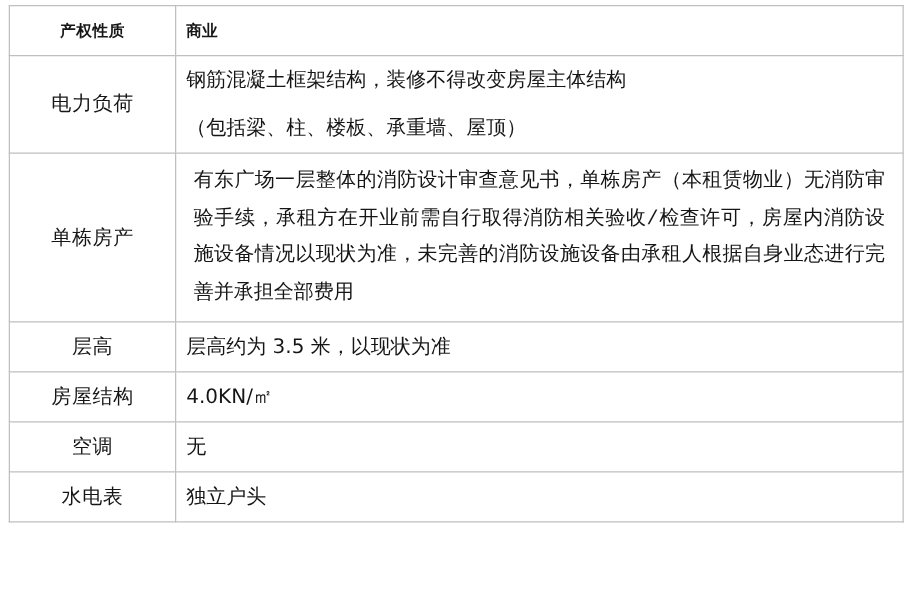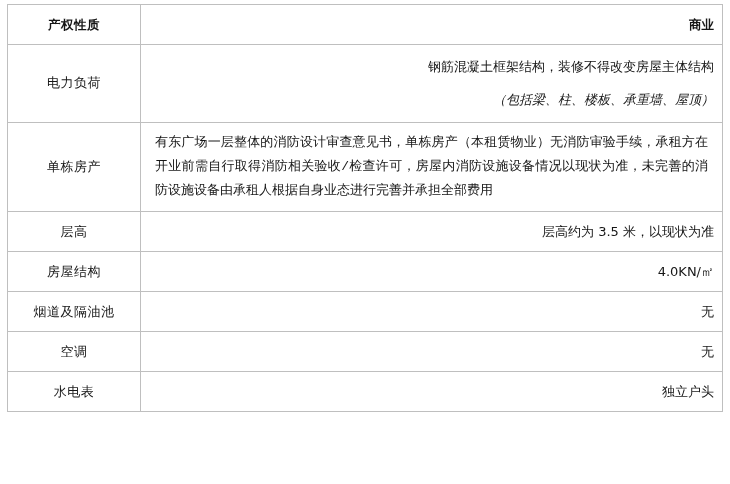--- a/index.html
+++ b/index.html
@@ -21,49 +21,48 @@
     padding: 4px 7px 16px 7px;
   }
   table.spec {
     width: 716px;
     border-collapse: collapse;
     table-layout: fixed;
     border: 1px solid #bfbfbf;
   }
   table.spec td {
     border: 1px solid #bfbfbf;
-    font-size: 13px;
+    font-size: 16px;
     line-height: 1.55;
     color: #161616;
     padding: 6px 8px;
     vertical-align: middle;
   }
   td.label {
     width: 133px;
     text-align: center;
     letter-spacing: 0.5px;
   }
   td.value {
-    text-align: right;
+    text-align: left;
   }
   td.value.left {
     text-align: left;
     padding: 8px 14px 8px 14px;
     line-height: 1.85;
     text-align: justify;
     font-family: Liberation Mono, monospace;
   }
   tr.header td {
     font-weight: bold;
     font-size: 12.5px;
   }
   .row-sub {
     display: block;
     margin-top: 13px;
-    font-style: italic;
   }
   .h-mid  { height: 40px; }
   .h-big  { height: 78px; }
 </style>
 </head>
 <body>
 
 <div class="sheet">
   <table class="spec">
     <colgroup>
@@ -94,24 +93,20 @@
         <td class="value">层高约为 3.5 米，以现状为准</td>
       </tr>
 
 
       <tr class="h-mid">
         <td class="label">房屋结构</td>
         <td class="value">4.0KN/㎡</td>
       </tr>
 
 
-      <tr class="h-mid">
-        <td class="label">烟道及隔油池</td>
-        <td class="value">无</td>
-      </tr>
 
       <tr class="h-mid">
         <td class="label">空调</td>
         <td class="value">无</td>
       </tr>
 
       <tr class="h-mid">
         <td class="label">水电表</td>
         <td class="value">独立户头</td>
       </tr>

